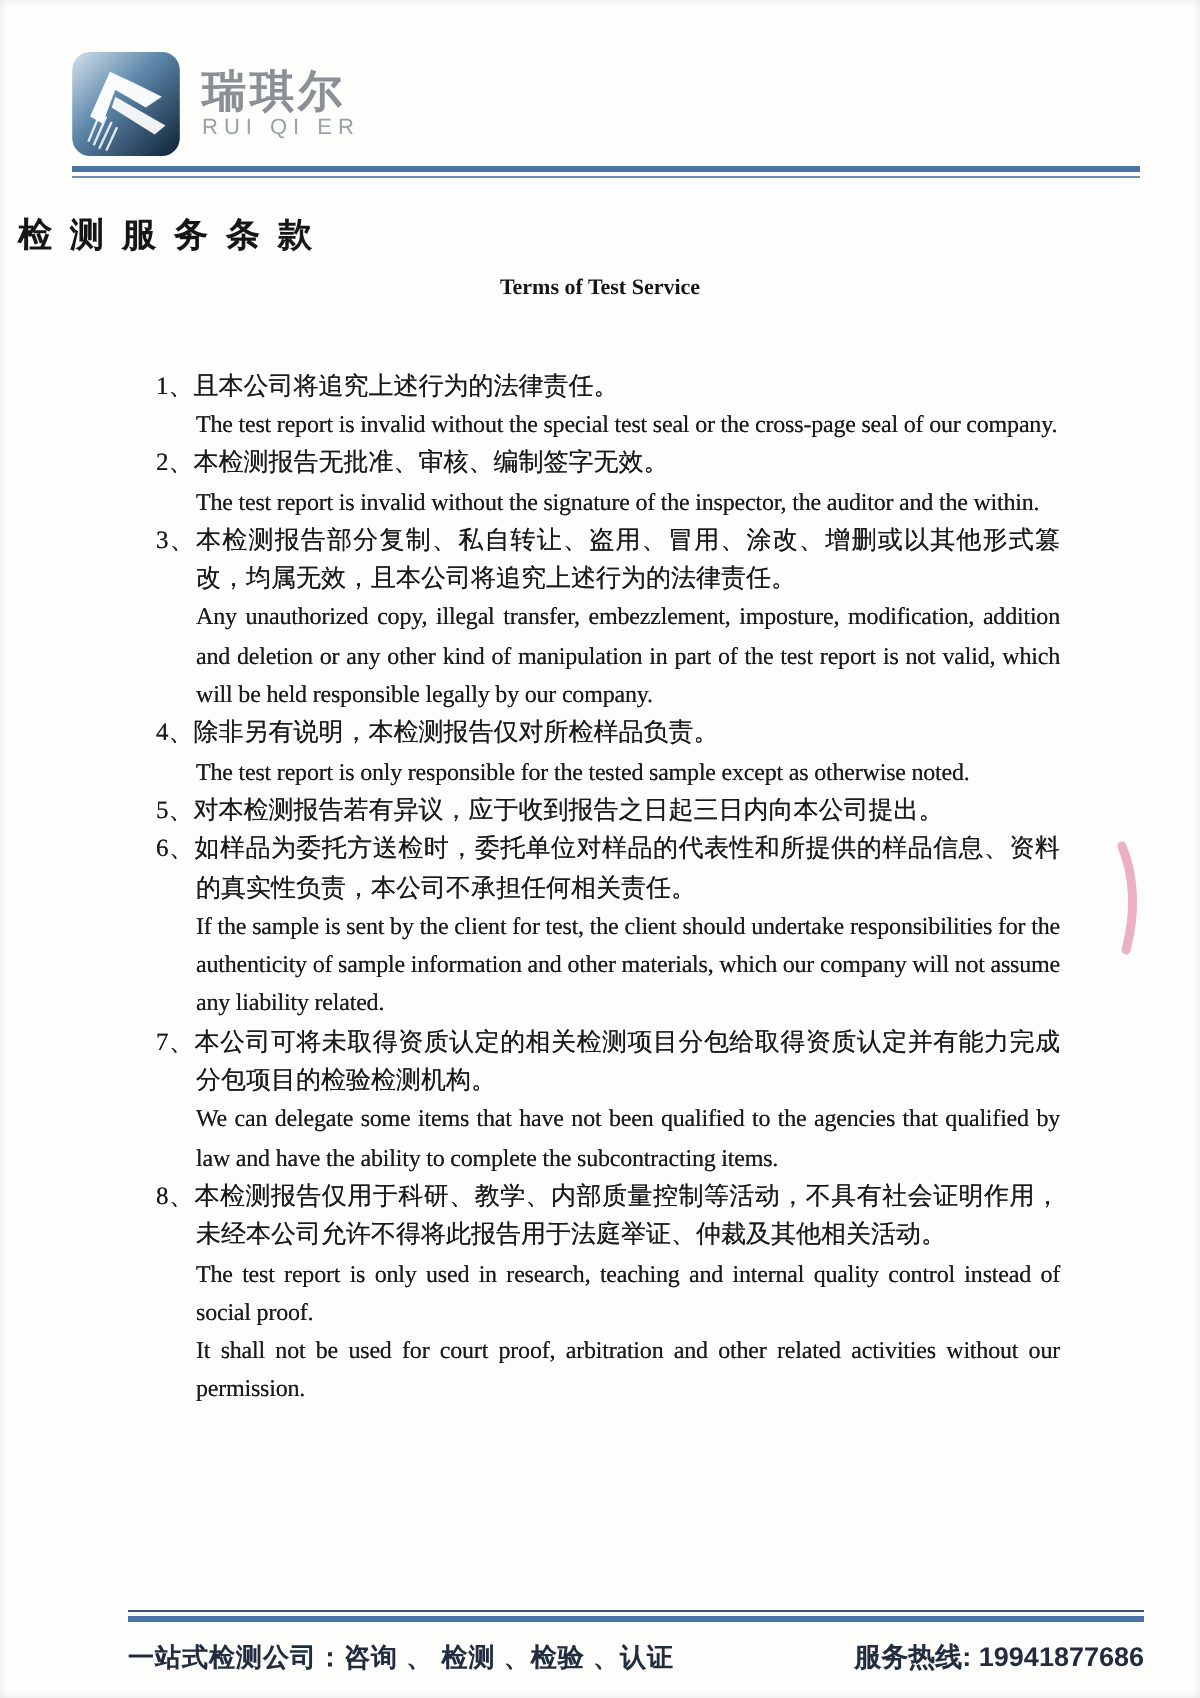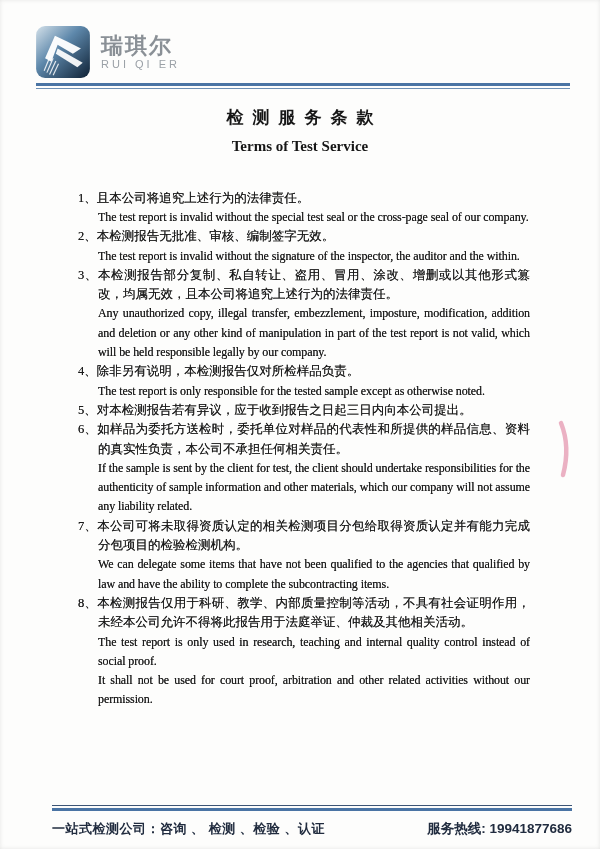--- a/index.html
+++ b/index.html
@@ -28,27 +28,27 @@
     font-family: "Liberation Sans", "DejaVu Sans", sans-serif;
     font-size: 11px; color: #9ba1a7; letter-spacing: 3px; margin-top: 2px;
   }
   .header-rule { margin-top: 5px; }
   .hr-top { height: 2.5px; background: #4a74a4; }
   .hr-gap { height: 2px; }
   .hr-bot { height: 1.2px; background: #6d8fb4; }
 
   
   .title-zh {
-    margin-top: 9px; text-align: center;
+    margin-top: 9px; text-align: left;
     font-size: 17px; font-weight: bold; color: #161616;
     letter-spacing: 9px; text-indent: 9px;
   }
   .title-en {
     margin-top: 9px; text-align: center;
-    font-size: 15px; font-weight: bold; color: #161616;
+    font-size: 11px; font-weight: bold; color: #161616;
   }
 
   
   .terms {
     list-style: none;
     margin: 34px 70px 0 78px;
     color: #1a1a1a;
     text-shadow: 0 0 0.3px rgba(10,10,10,.75);
   }
   .terms li { margin: 0; }
@@ -58,21 +58,21 @@
     padding-left: 20px; text-indent: -20px;
   }
   .term-en {
     font-size: 12px; line-height: 19.3px;
     text-align: justify;
     margin-left: 20px;
     letter-spacing: -0.1px;
   }
 
   
-  .footer { position: absolute; left: 4px; right: 0; bottom: 11px; padding: 0 28px 0 48px; }
+  .footer { position: absolute; left: 16px; right: 0; bottom: 11px; padding: 0 28px 0 48px; }
   .footer-rule .fr-top { height: 1.5px; background: #3c5576; }
   .footer-rule .fr-gap { height: 2px; }
   .footer-rule .fr-bot { height: 3px; background: #4a74a4; }
   .footer-row {
     display: flex; justify-content: space-between; align-items: baseline;
     padding-top: 9px;
     font-family: "Liberation Sans", "DejaVu Sans", sans-serif;
     font-weight: bold; color: #212c3f;
   }
   .footer-tagline { font-size: 13px; letter-spacing: 0.5px; }

